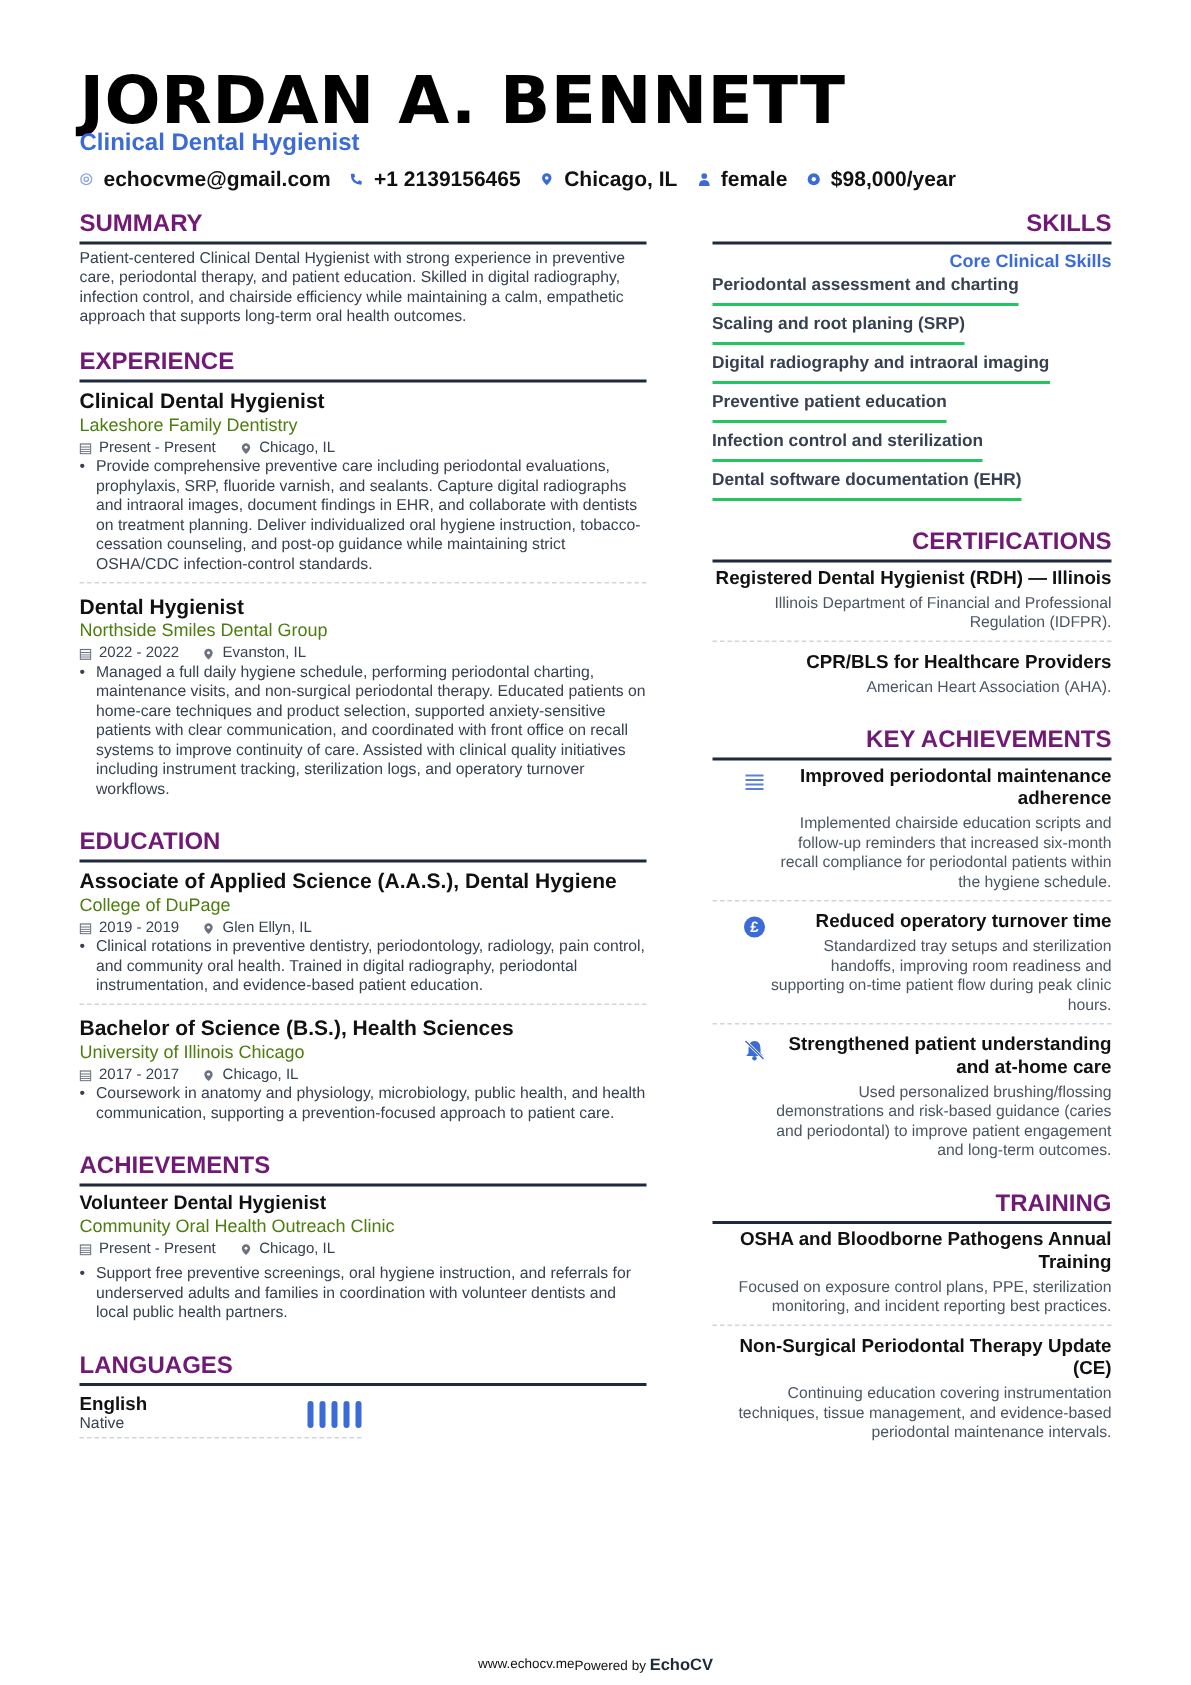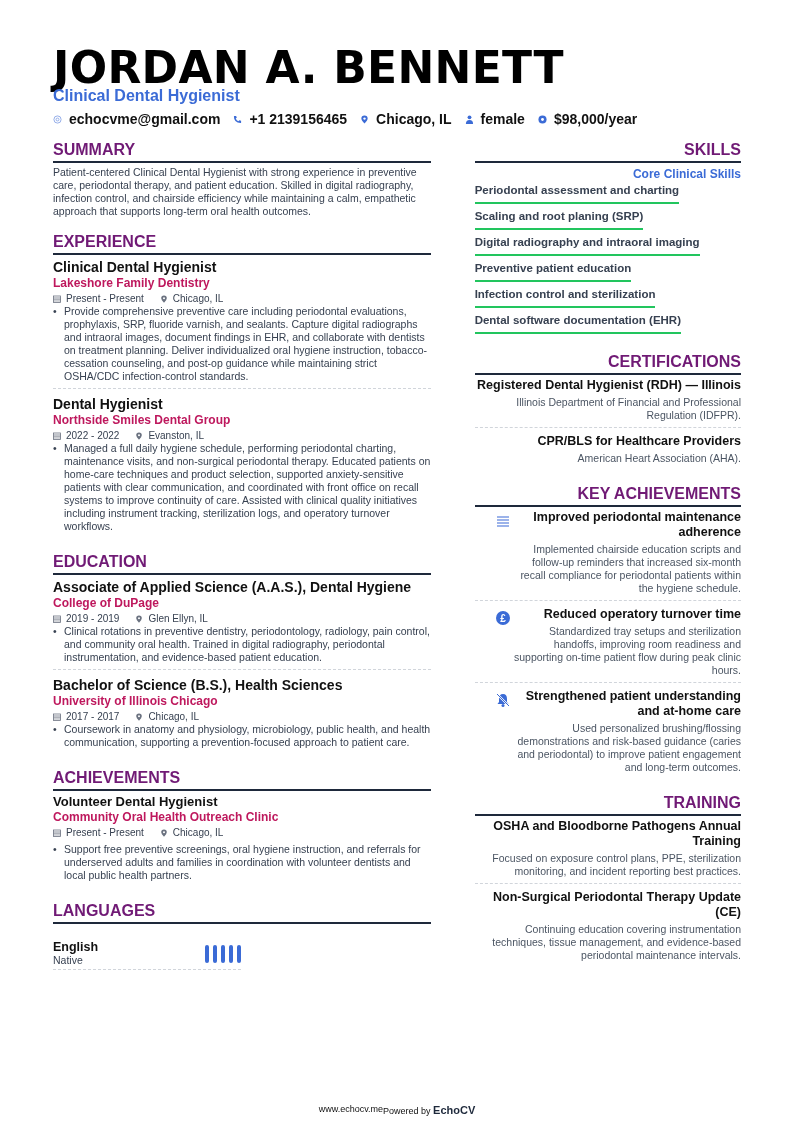--- a/index.html
+++ b/index.html
@@ -18,42 +18,42 @@
   .right { width: 273px; margin-left: 44px; text-align: right; }
 
   .sec-head { font-size: 16px; font-weight: 700; color: #701a75; line-height: 20px; border-bottom: 2.5px solid #1e293b; padding-bottom: 1px; margin-bottom: 3px; }
   .sec { margin-bottom: 14px; }
 
   .p { font-size: 10.5px; line-height: 13px; color: #374151; }
 
   .entry { padding-bottom: 5px; margin-bottom: 6px; border-bottom: 1px dashed #d1d5db; }
   .entry.last { border-bottom: none; }
   .e-title { font-size: 14px; font-weight: 700; color: #111; line-height: 18px; }
-  .e-org { font-size: 12px; font-weight: 700; color: #be185d; line-height: 15px; }
+  .e-org { font-size: 12px; font-weight: 400; color: #4d7c0f; line-height: 15px; }
   .meta { display: flex; align-items: flex-end; font-size: 10px; color: #374151; line-height: 13px; margin-top: 1px; }
   .meta .m { display: flex; align-items: center; margin-right: 16px; }
   .meta svg { width: 8px; height: 8px; margin-right: 5px; }
   .bullet { display: flex; font-size: 10.5px; line-height: 13px; color: #374151; }
   .bullet .dot { width: 11px; flex: none; }
 
   .skill-cat { font-size: 12px; font-weight: 700; color: #3b6bd6; line-height: 16px; margin-top: 3px; }
   .skill { display: inline-block; font-size: 11.5px; font-weight: 700; color: #374151; line-height: 16px; padding-bottom: 4px; border-bottom: 2px solid #22c55e; margin-bottom: 4px; }
   .skills-list { display: flex; flex-direction: column; align-items: flex-start; }
 
   .cert-title { font-size: 12.5px; font-weight: 700; color: #111; line-height: 15px; }
   .cert-desc { font-size: 10.5px; line-height: 13px; color: #4b5563; margin-top: 3px; }
 
   .ach { display: flex; padding-bottom: 5px; margin-bottom: 6px; border-bottom: 1px dashed #d1d5db; }
   .ach.last { border-bottom: none; }
   .ach-icon { width: 36px; flex: none; padding-top: 3px; padding-left: 4px; }
   .ach-icon svg { width: 16px; height: 16px; }
   .ach-title { font-size: 12.5px; font-weight: 700; color: #111; line-height: 15px; }
   .ach-desc { font-size: 10.5px; line-height: 13px; color: #4b5563; margin-top: 3px; }
 
-  .langs { display: flex; margin-top: 16px; }
+  .langs { display: flex; margin-top: 5px; }
   .lang { display: flex; justify-content: space-between; width: 188px; border-bottom: 1px dashed #d1d5db; padding-bottom: 2px; margin-right: 10px; }
   .lang:last-child { margin-right: 0; }
   .lang-name { font-size: 12.5px; font-weight: 700; color: #111; line-height: 14px; }
   .lang-level { font-size: 10.5px; color: #374151; line-height: 13px; }
   .bars { display: flex; align-items: center; }
   .bar { width: 4px; height: 18px; border-radius: 2px; margin-left: 4px; background: #3b6bd6; }
   .bar.off { background: #d6e0f5; }
 
   .footer { position: absolute; left: 53px; right: 53px; top: 1104px; display: flex; justify-content: center; font-size: 9px; color: #111; }
   .footer .brand { font-size: 11px; font-weight: 700; color: #1e293b; }

